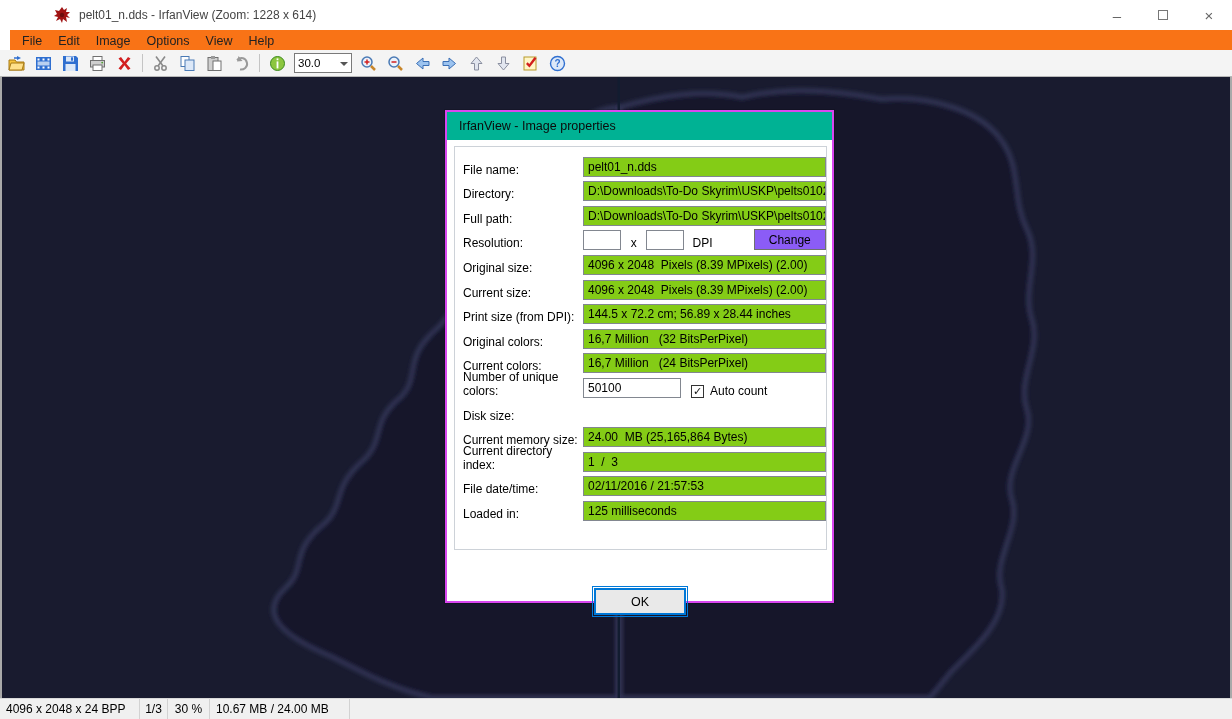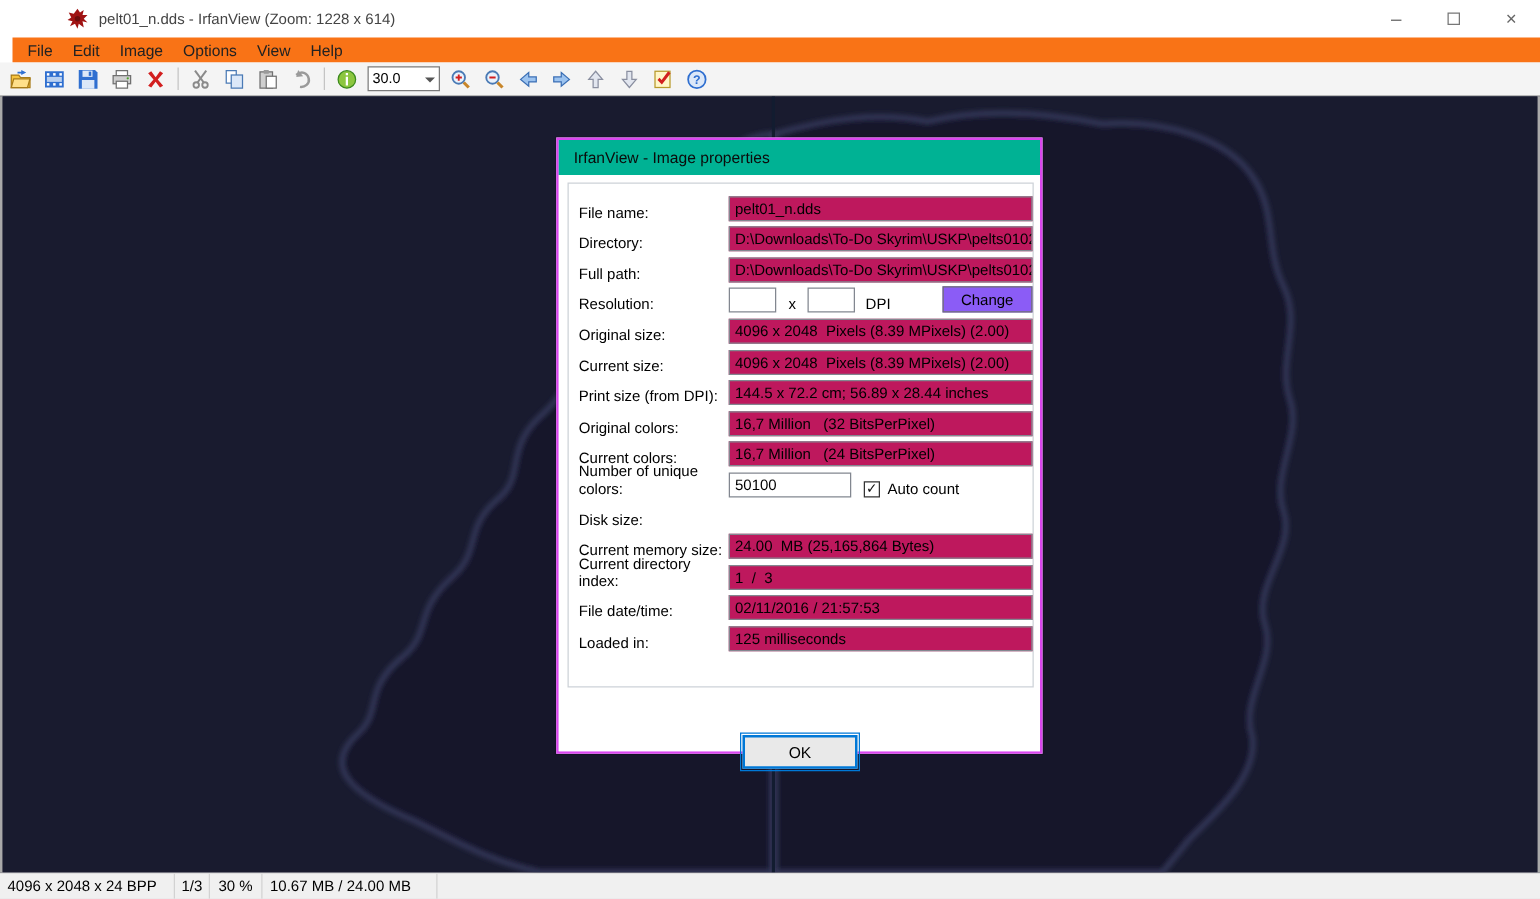--- a/index.html
+++ b/index.html
@@ -32,21 +32,21 @@
   .canvas { flex:1 1 auto; position:relative; background:#191b2f; border-left:2px solid #a9a9a9; border-right:2px solid #a9a9a9; overflow:hidden; }
   .canvas svg.bg { position:absolute; inset:0; width:100%; height:100%; }
 
   
   .dialog { position:absolute; left:416px; top:33px; width:389px; height:493px; background:#fff; border:2px solid #d946ef; box-shadow:0 0 0 1px rgba(0,0,0,.15);margin-left:27px; }
   .dlg-title { height:28px; background:#00b294; color:#0b0b0b; display:flex; align-items:center; padding-left:12px; font-size:12.5px; }
   .dlg-body { position:relative; height:461px; background:#fff; }
   .fields-frame { position:absolute; left:7px; top:6px; width:373px; height:404px; border:1px solid #cdd2d8; padding:5px 0 0 8px; }
   .frow { height:24.6px; display:flex; align-items:flex-end; }
   .frow .lbl { width:120px; flex:0 0 auto; color:#000; }
-  .fbox { width:252px; height:20px; border:1px solid #828790; background:#be185d; display:flex; align-items:center; padding:0 4px; white-space:pre; overflow:hidden; font-size:12px; }
+  .fbox { width:252px; height:20px; border:1px solid #828790; background:#84cc16; display:flex; align-items:center; padding:0 4px; white-space:pre; overflow:hidden; font-size:12px; }
   .fbox.editable { background:#fff; }
   .fbox.small { width:98px; }
   .res-input { width:38px; height:20px; border:1px solid #828790; background:#fff; padding:0 3px; font-size:12px; font-family:inherit; }
   .res-x { width:30px; text-align:center; }
   .res-dpi { margin-left:8px; }
   .btn { border:1px solid #707070; background:#8b5cf6; font-size:12px; font-family:inherit; }
   .change-btn { width:85px; height:21px; margin-left:41px; }
   .checkbox { width:13px; height:13px; border:1px solid #333; background:#fff; margin:0 6px 0 10px; display:flex; align-items:center; justify-content:center; font-size:11px; line-height:11px; color:#111; }
   .ok-btn { position:absolute; left:147px; top:448px; width:92px; height:27px; background:#e9e9e9; border:2px solid #0078d7; outline:1px solid #0078d7; outline-offset:1px; font-size:12.5px; }
 

